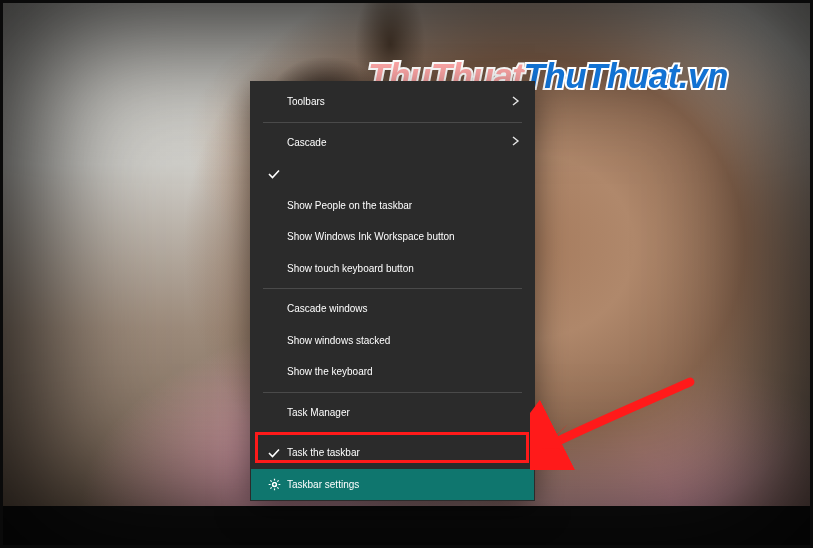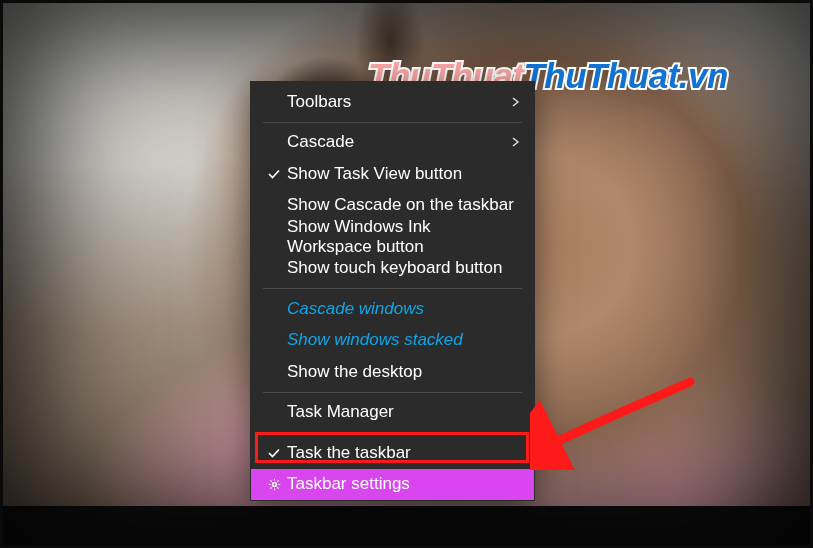--- a/index.html
+++ b/index.html
@@ -52,33 +52,33 @@
   }
   .wm-a { color: #fca5a5; }
   .wm-b { color: #1272d3; }
 
   
   .context-menu {
     position: absolute; left: 250px; top: 81px;
     width: 285px;
     background: #2b2b2b;
     color: #fff;
-    font-size: 17px;
+    font-size: 10px;
     padding: 5px 1px 1px 1px;
     box-shadow: 0 8px 30px rgba(0,0,0,0.5);
   }
   .menu-item {
     display: flex; align-items: center;
     height: 31.5px;
     padding: 0 14px 0 10px;
     color: #fff;
     position: relative;
   }
-  .menu-item.disabled { color: #0ea5e9; font-style: italic; }
-  .menu-item.hovered { background: #d946ef; }
+  .menu-item.disabled { color: #ffffff; }
+  .menu-item.hovered { background: #0f766e; }
   .mark {
     width: 26px; flex: 0 0 26px;
     display: flex; align-items: center; justify-content: center;
   }
   .label { flex: 1 1 auto; }
   .chevron {
     flex: 0 0 14px; text-align: right; color: #e6e6e6;
   }
   .sep {
     height: 1px; background: #4a4a4a;
@@ -130,26 +130,25 @@
         </svg>
     </span>
   </div>
 
   <div class="menu-item">
     <span class="mark">
       <svg class="check-svg" viewBox="0 0 14 14">
           <path d="M2 7 L5.5 10.5 L12 3.5"></path>
         </svg>
     </span>
-    <span class="label">Show Task View button</span>
-  </div>
-
-  <div class="menu-item">
-    <span class="mark"></span>
-    <span class="label">Show Cascade on the taskbar</span>
+  </div>
+
+  <div class="menu-item">
+    <span class="mark"></span>
+    <span class="label">Show People on the taskbar</span>
   </div>
 
   <div class="menu-item">
     <span class="mark"></span>
     <span class="label">Show Windows Ink Workspace button</span>
   </div>
 
   <div class="menu-item">
     <span class="mark"></span>
     <span class="label">Show touch keyboard button</span>
@@ -163,21 +162,21 @@
   </div>
 
   <div class="menu-item disabled">
     <span class="mark"></span>
     <span class="label">Show windows stacked</span>
   </div>
 
 
   <div class="menu-item">
     <span class="mark"></span>
-    <span class="label">Show the desktop</span>
+    <span class="label">Show the keyboard</span>
   </div>
 
   <div class="sep"></div>
 
   <div class="menu-item">
     <span class="mark"></span>
     <span class="label">Task Manager</span>
   </div>
 
   <div class="sep"></div>

